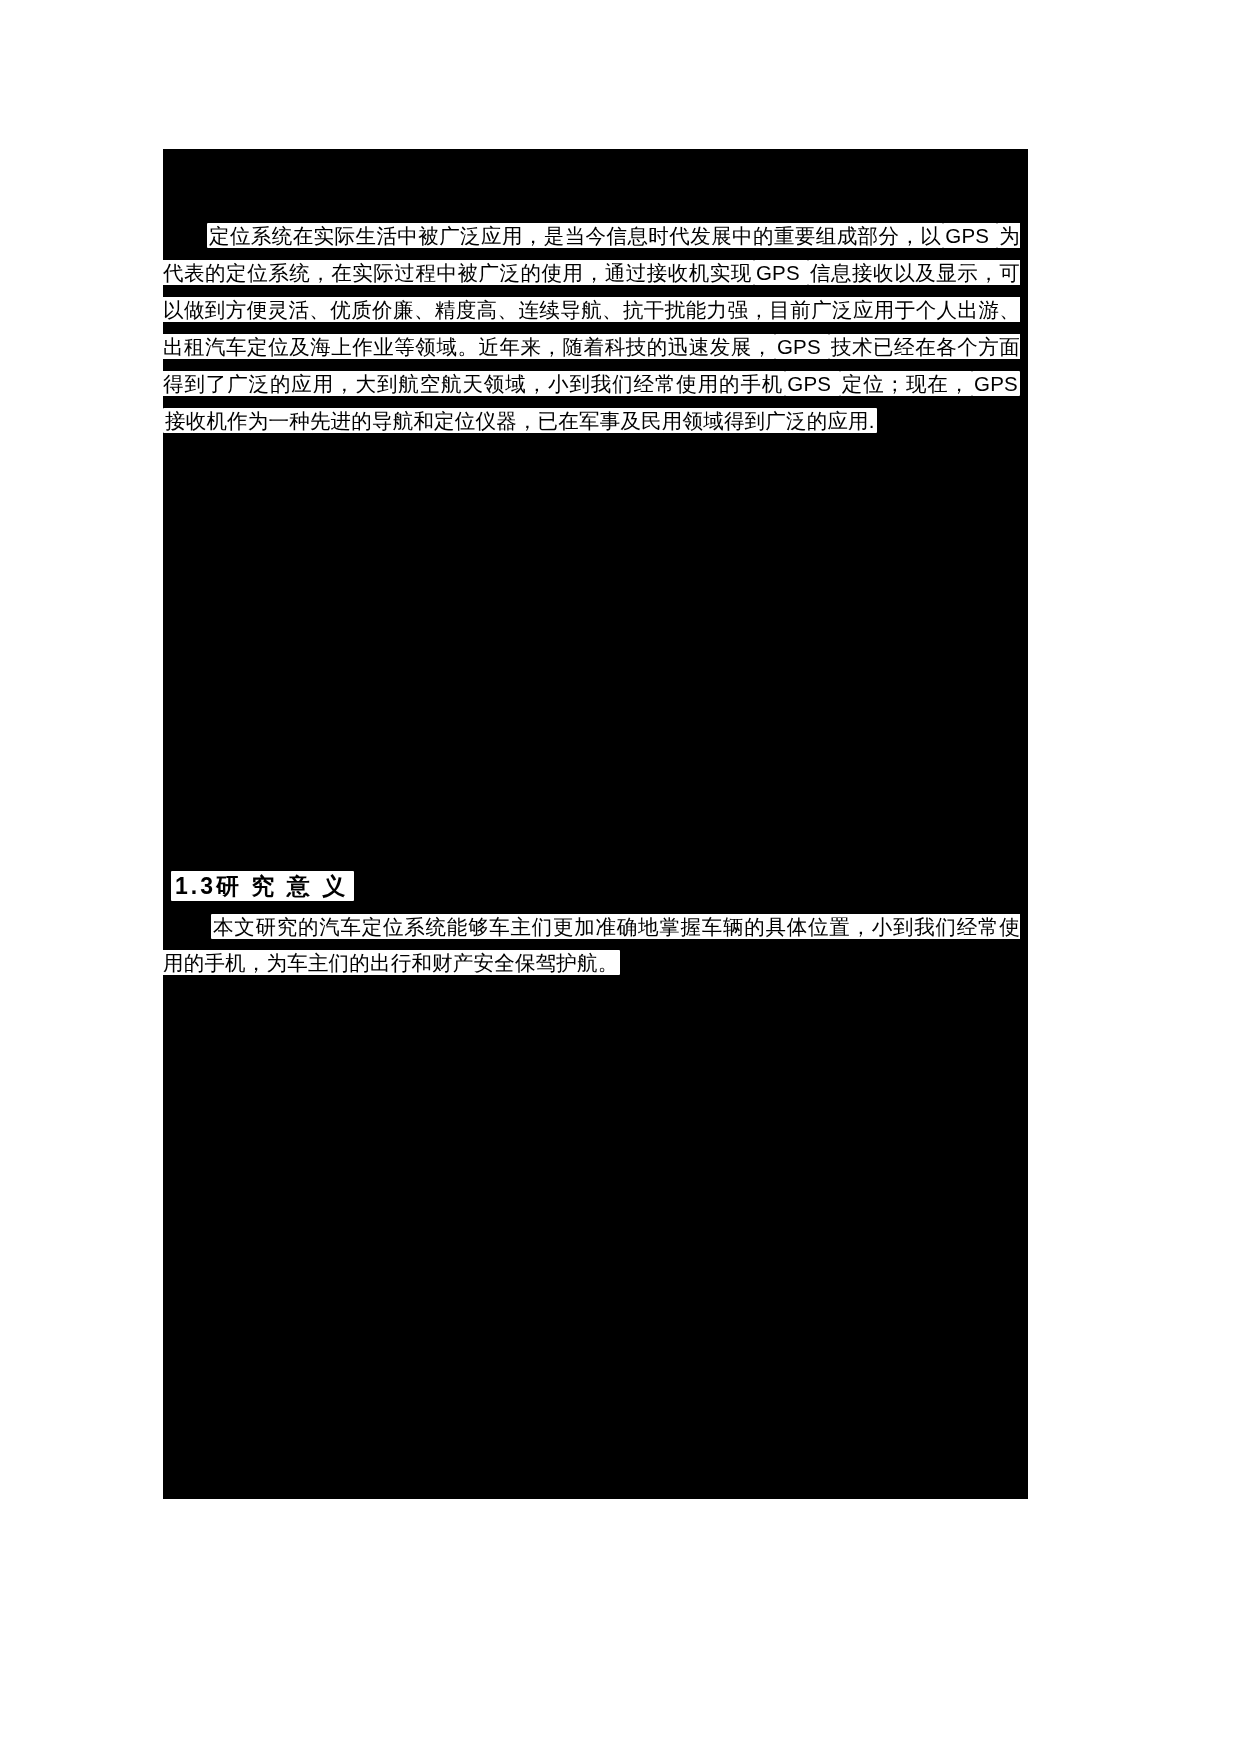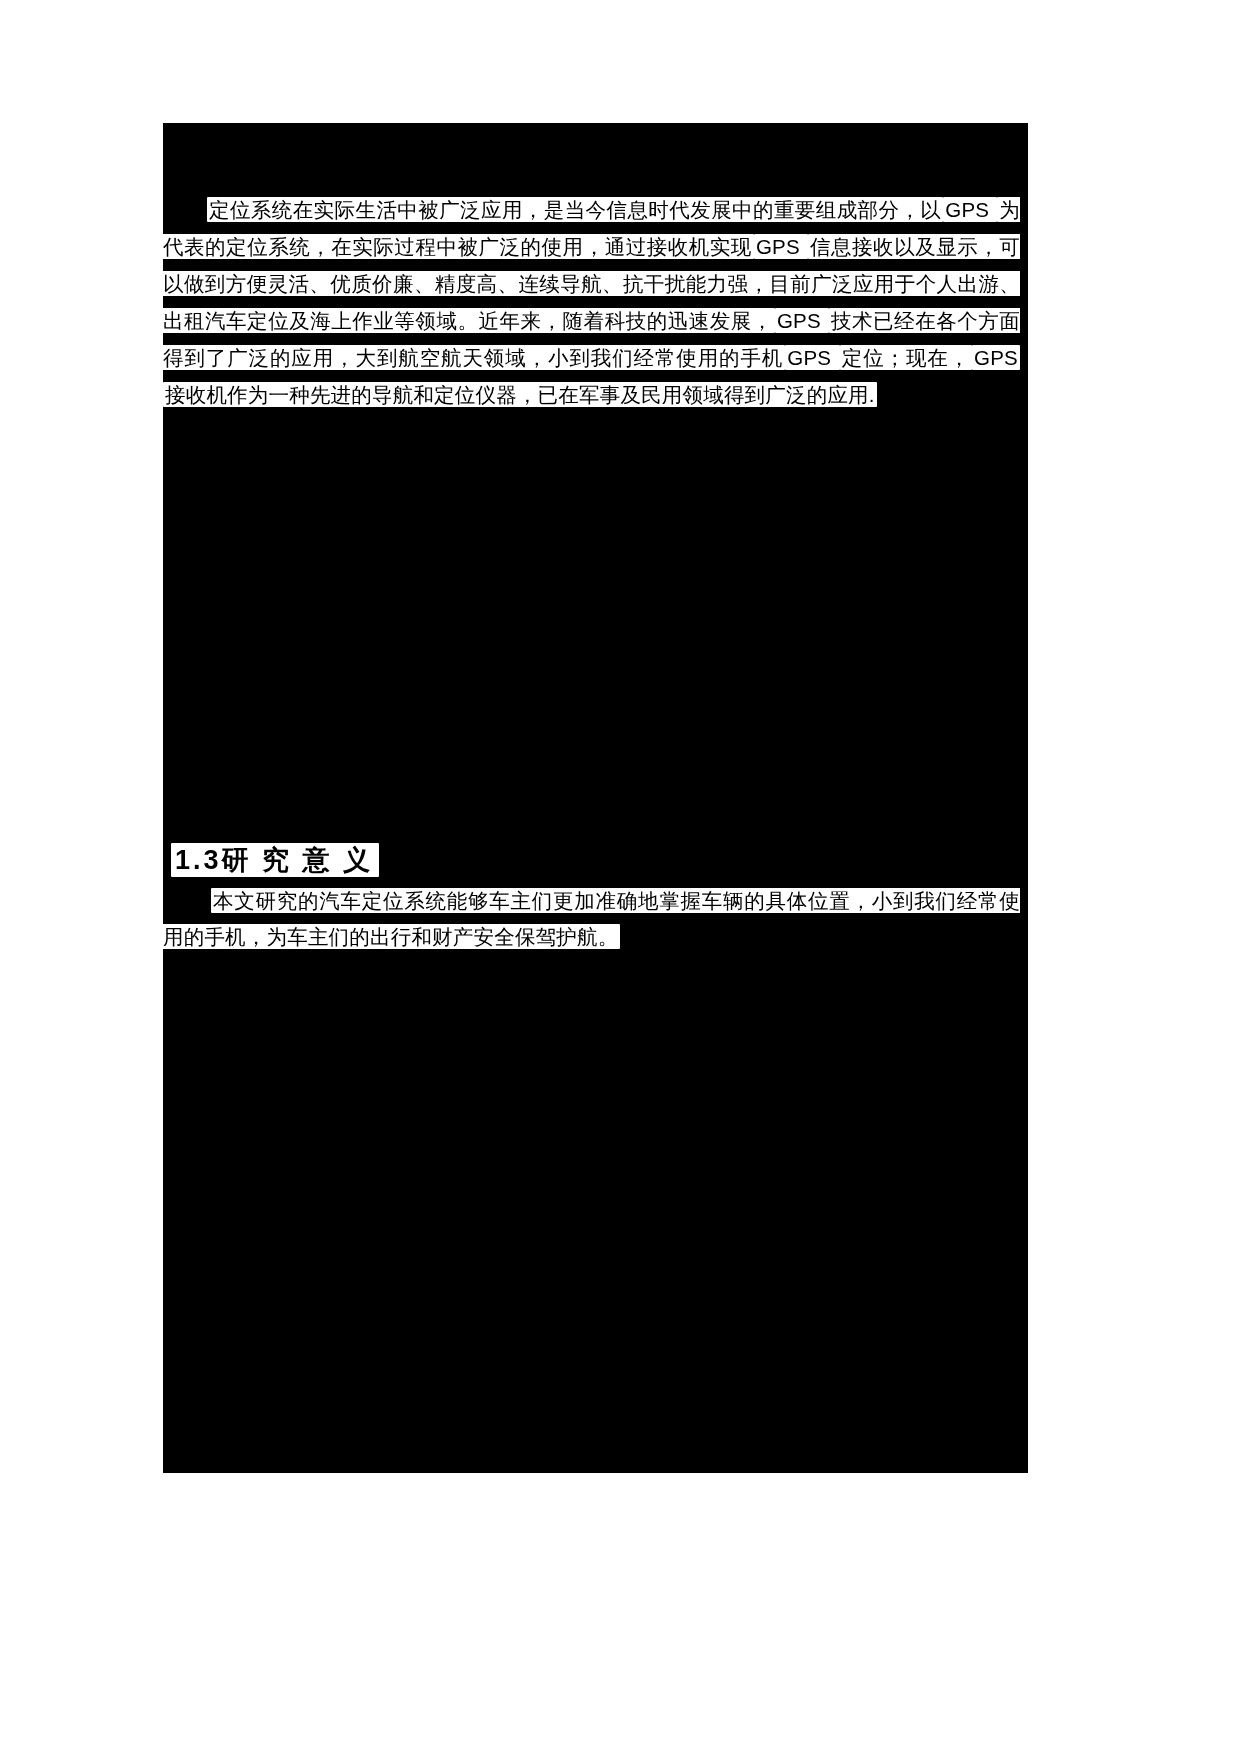--- a/index.html
+++ b/index.html
@@ -12,21 +12,21 @@
     width: 1240px;
     height: 1754px;
     background: #ffffff;
     font-family: "Liberation Sans", sans-serif;
     overflow: hidden;
   }
   
   .doc-body {
     position: absolute;
     left: 163px;
-    top: 123px;
+    top: 149px;
     width: 865px;
     height: 1350px;
     background: #000000;
     color: #ffffff;
   }
   .content {
     position: absolute;
     left: 0;
     top: 0;
     width: 100%;
@@ -51,21 +51,21 @@
     background: #ffffff;
     color: #000000;
     padding: 1px 2px;
     border-radius: 1px;
   }
   .spacer-a { height: 430px; }
 
   .heading {
     margin: 0;
     padding: 0;
-    font-size: 27px;
+    font-size: 23px;
     line-height: 34px;
     font-weight: bold;
     letter-spacing: 3px;
     text-indent: 8px;
     display: block;
   }
   .heading .hl {
     padding: 2px 6px 2px 4px;
   }
   .para.second {

